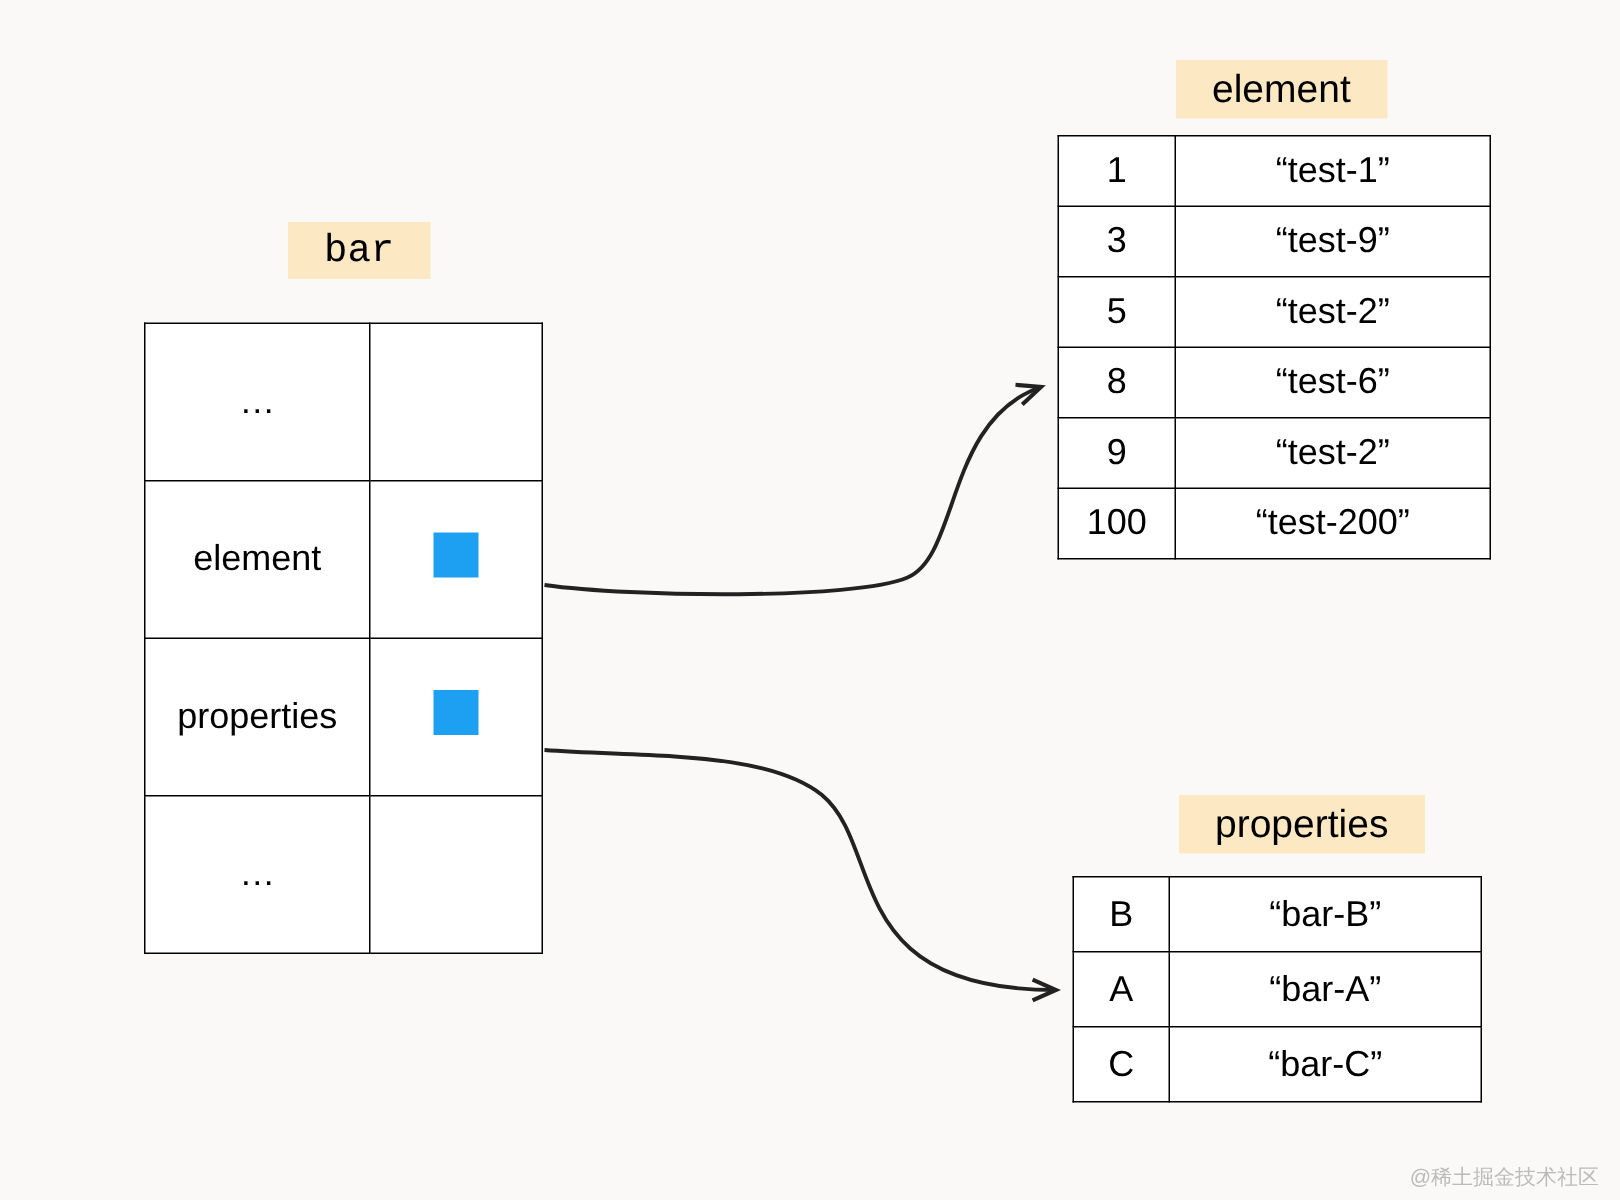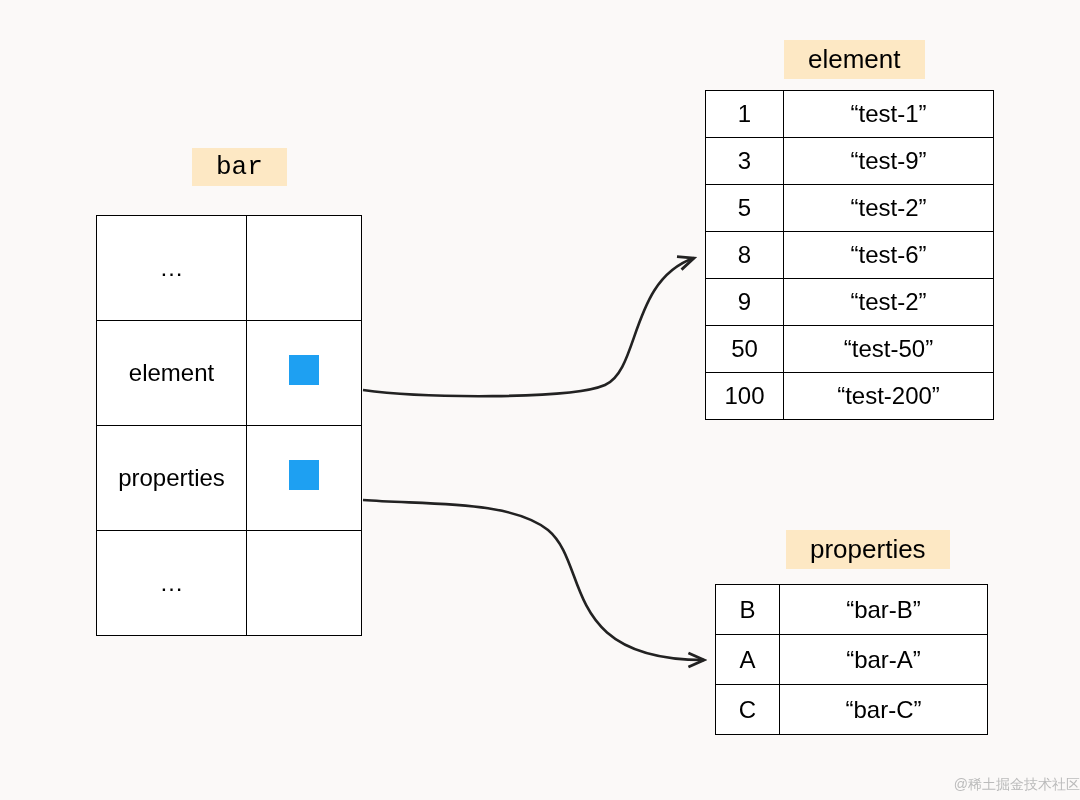--- a/index.html
+++ b/index.html
@@ -45,21 +45,21 @@
   #element-table td { height:47px; }
   #element-table td.k { width:78px; }
   #element-table td.v { width:210px; }
   
   #properties-label { position:absolute; left:786px; top:530px; }
   #properties-table { position:absolute; left:715px; top:584px; }
   #properties-table td { height:50px; }
   #properties-table td.k { width:64px; }
   #properties-table td.v { width:208px; }
   .watermark {
-    position:absolute; right:0; bottom:6px;
+    position:absolute; right:14px; bottom:6px;
     font-family: sans-serif; font-size:14px; color:#bbb;
   }
   svg.arrows { position:absolute; left:0; top:0; width:1080px; height:800px; pointer-events:none; }
 </style>
 </head>
 <body>
 
 <div id="bar-label" class="label-box">bar</div>
 <table id="bar-table" class="tbl">
   <tbody>
@@ -99,24 +99,20 @@
       </tr>
   <tr>
         <td class="k">8</td>
         <td class="v">“test-6”</td>
       </tr>
   <tr>
         <td class="k">9</td>
         <td class="v">“test-2”</td>
       </tr>
   <tr>
-        <td class="k">50</td>
-        <td class="v">“test-50”</td>
-      </tr>
-  <tr>
         <td class="k">100</td>
         <td class="v">“test-200”</td>
       </tr>
 </tbody>
   </table>
 
 <div id="properties-label" class="label-box">properties</div>
 <table id="properties-table" class="tbl">
   <tbody>
       <tr>

